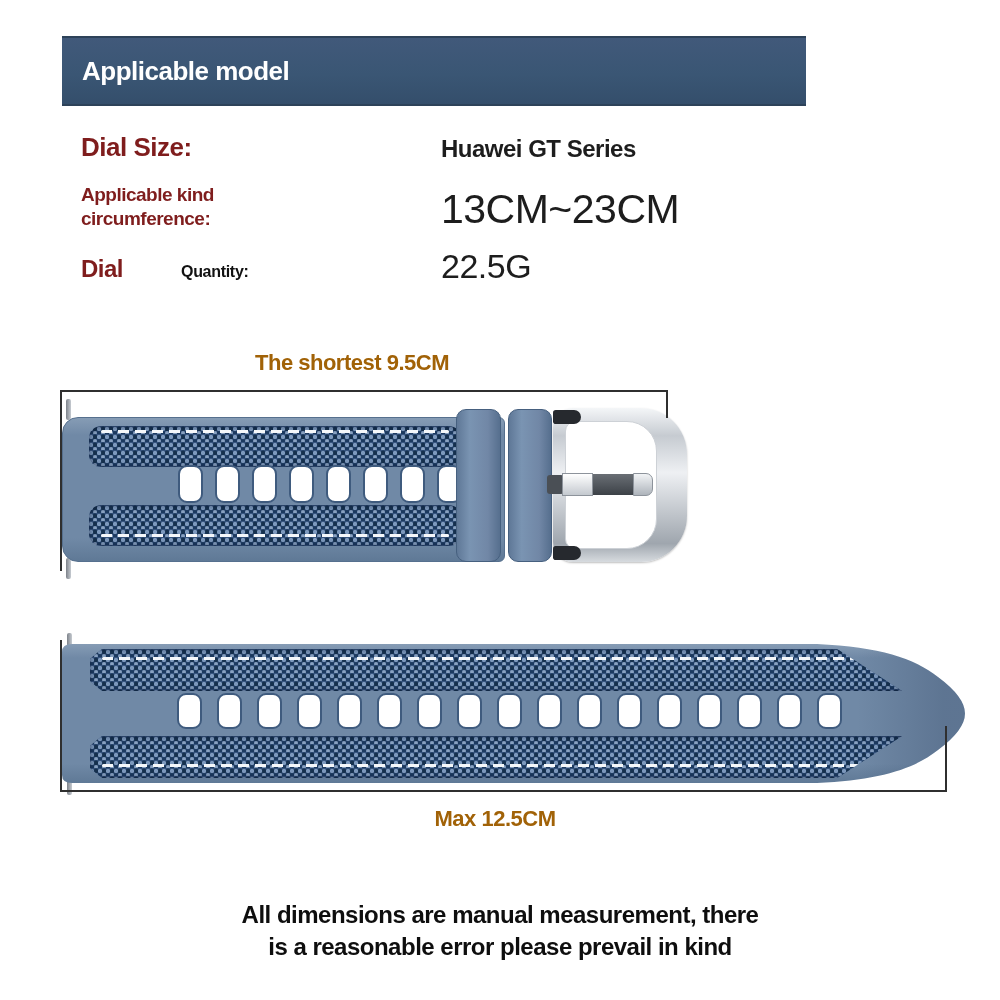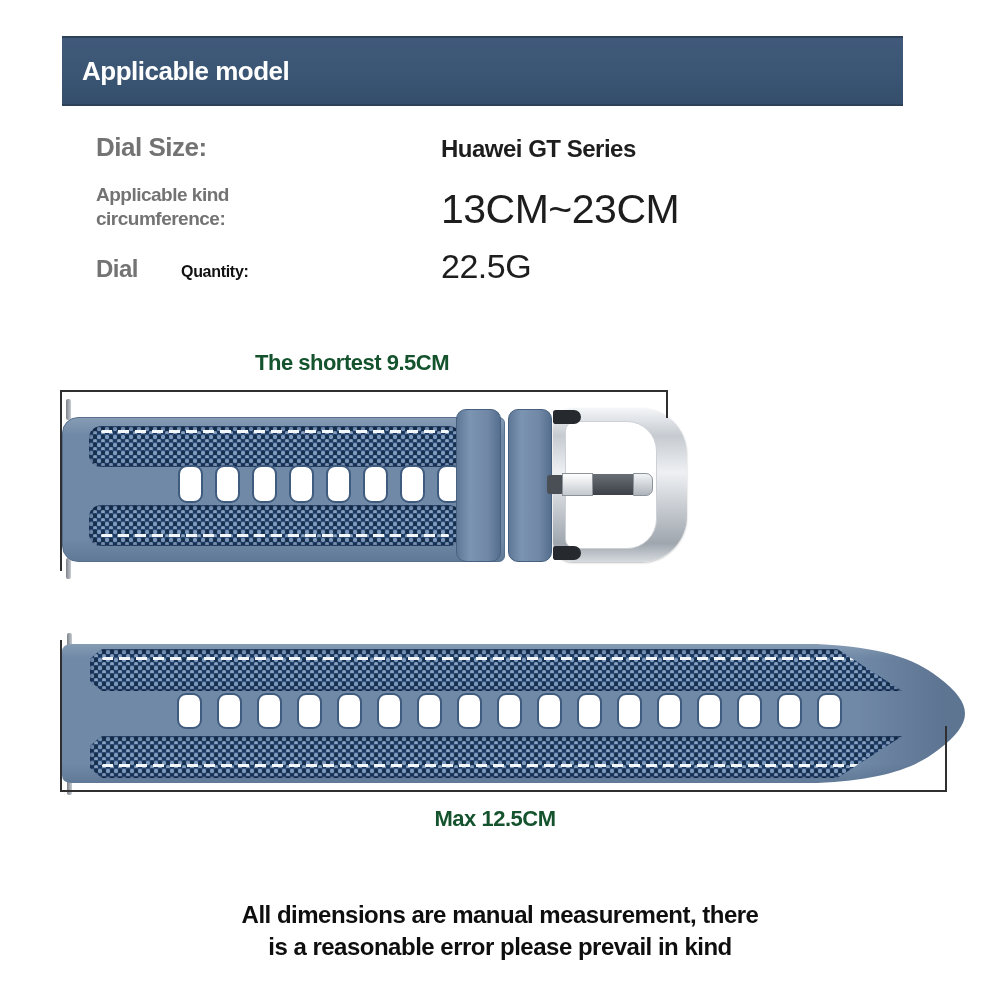--- a/index.html
+++ b/index.html
@@ -1,39 +1,39 @@
 <!DOCTYPE html>
 <html><head>
 <meta charset="utf-8">
 <style>
   html,body{margin:0;padding:0;background:#fff;}
   .page{position:relative;width:1000px;height:1000px;background:#ffffff;
         font-family:"Liberation Sans", sans-serif;color:#111;overflow:hidden;}
 
   
-  .banner{position:absolute;left:62px;top:36px;width:841px;height:66px;
+  .banner{position:absolute;left:62px;top:36px;width:744px;height:66px;
           background:linear-gradient(180deg,#41597a 0%,#3a5674 55%,#344e6b 100%);
           border-top:2px solid #2d4259;border-bottom:2px solid #2d4259;
           display:flex;align-items:center;}
   .banner .title{color:#fff;font-size:26px;font-weight:bold;letter-spacing:-0.5px;
           padding-left:20px;}
 
   
-  .spec-label{position:absolute;left:96px;font-weight:bold;color:#737373;letter-spacing:-0.5px;}
+  .spec-label{position:absolute;left:81px;font-weight:bold;color:#7f1d1d;letter-spacing:-0.5px;}
   .spec-value{position:absolute;left:441px;color:#1d1d1d;letter-spacing:-0.5px;}
   .row1-label{top:132px;font-size:26px;}
   .row1-value{top:135px;font-size:24px;font-weight:bold;}
   .row2-label{top:183px;font-size:19px;line-height:24px;width:200px;}
   .row2-value{top:186px;font-size:41px;font-weight:400;}
   .row3-label{top:255px;font-size:24px;}
   .row3-sublabel{position:absolute;left:181px;top:263px;font-size:16px;font-weight:bold;letter-spacing:-0.3px;}
   .row3-value{top:247px;font-size:34px;font-weight:400;}
 
   
-  .caption{position:absolute;font-weight:bold;font-size:22px;color:#14532d;
+  .caption{position:absolute;font-weight:bold;font-size:22px;color:#a16207;
            text-align:center;letter-spacing:-0.5px;}
   .caption-short{left:57px;top:350px;width:590px;}
   .caption-long{left:50px;top:806px;width:890px;}
 
   
   .dim{position:absolute;background:#2f2f2f;z-index:5;}
   .dim-top-h{left:62px;top:390px;width:605px;height:2px;}
   .dim-top-lv{left:60px;top:390px;width:2px;height:181px;}
   .dim-top-rv{left:666px;top:390px;width:2px;height:28px;}
   .dim-bot-h{left:62px;top:790px;width:885px;height:2px;}

